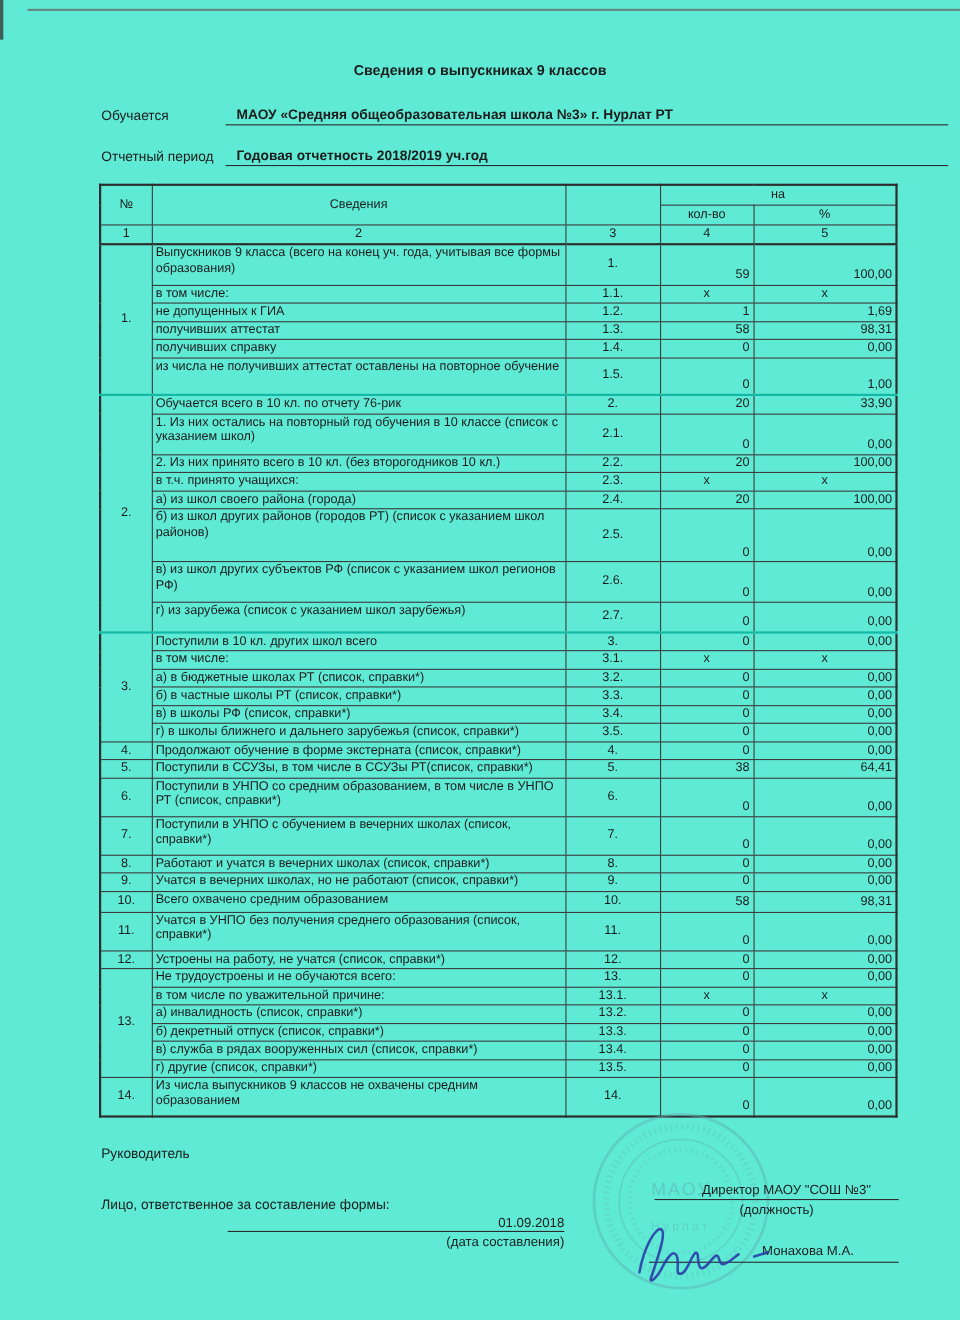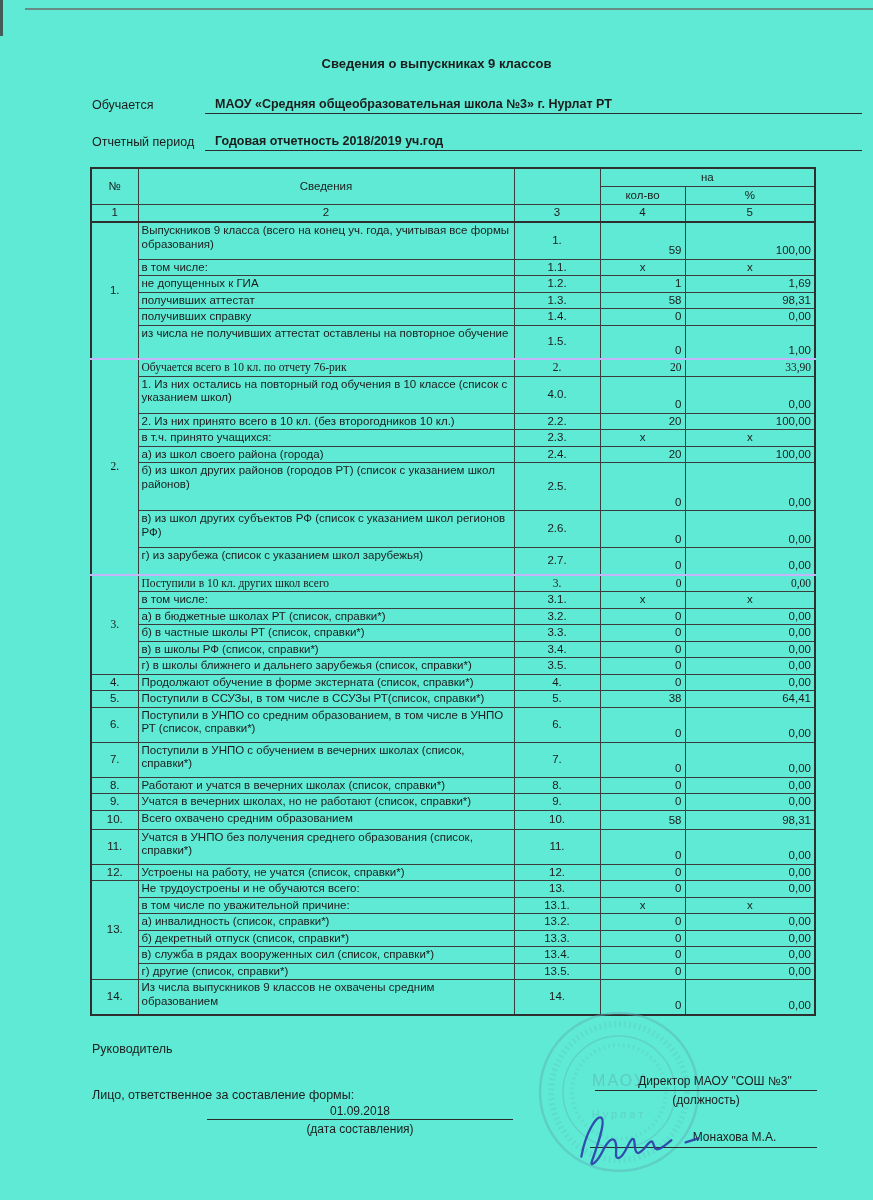--- a/index.html
+++ b/index.html
@@ -24,26 +24,26 @@
     border:2px solid #2e2e2e;}
   table.report td{border:1px solid #3c3c3c;font-size:11.5px;line-height:13.5px;padding:1px 3px;
     overflow:hidden;}
   thead td{text-align:center;vertical-align:middle;height:15px;}
   tr.h3 td{border-bottom:2px solid #2e2e2e;height:14px;}
   td.c-no{text-align:center;vertical-align:middle;}
   td.c-text{text-align:left;vertical-align:top;padding:2px 4px 1px 9px;}
   td.c-code{text-align:center;vertical-align:middle;}
   td.c-qty,td.c-pct{text-align:right;vertical-align:bottom;padding-right:4px;padding-bottom:1px;}
   td.c-x{text-align:center;vertical-align:middle;}
-  tr.group-start td{border-top:2px solid #c4b5fd;font-family:Liberation Serif, serif;}
+  tr.group-start td{border-top:2px solid #14b8a6;}
   
   .footer{position:relative;margin-top:26px;height:230px;}
   .footer-head{margin-left:92px;font-size:12.5px;}
   .resp-label{margin:32px 0 0 92px;font-size:12.5px;}
-  .date-block{margin:2px 0 0 207px;width:306px;text-align:center;}
+  .date-block{margin:2px 0 0 207px;width:306px;text-align:right;}
   .date-value{font-size:12px;border-bottom:1.5px solid #2c2c2c;padding-bottom:1px;}
   .date-caption{font-size:12px;padding-top:2px;}
   .position-block{position:absolute;left:595px;top:32px;width:222px;text-align:center;}
   .position-value{font-size:12px;border-bottom:1.5px solid #2c2c2c;padding-bottom:2px;padding-left:18px;}
   .position-caption{font-size:12px;padding-top:2px;}
   .name-block{position:absolute;left:590px;top:88px;width:227px;text-align:center;}
   .name-value{font-size:12px;border-bottom:1.5px solid #2c2c2c;padding-bottom:3px;padding-left:62px;}
   .stamp{position:absolute;left:533px;top:-36px;width:172px;height:172px;pointer-events:none;}
   .signature{position:absolute;left:572px;top:58px;width:150px;height:70px;transform:rotate(-4deg);}
 </style>
@@ -134,21 +134,21 @@
         </tr>
         <tr class="group-start" style="height: 15px;">
           <td class="c-no" rowspan="8">2.</td>
           <td class="c-text">Обучается всего в 10 кл. по отчету 76-рик</td>
           <td class="c-code">2.</td>
           <td class="c-qty">20</td>
           <td class="c-pct">33,90</td>
         </tr>
         <tr style="height: 37px;">
           <td class="c-text">1. Из них остались на повторный год обучения в 10 классе (список с указанием школ)</td>
-          <td class="c-code">4.0.</td>
+          <td class="c-code">2.1.</td>
           <td class="c-qty">0</td>
           <td class="c-pct">0,00</td>
         </tr>
         <tr style="height: 15px;">
           <td class="c-text">2. Из них принято всего в 10 кл. (без второгодников 10 кл.)</td>
           <td class="c-code">2.2.</td>
           <td class="c-qty">20</td>
           <td class="c-pct">100,00</td>
         </tr>
         <tr style="height: 15px;">

